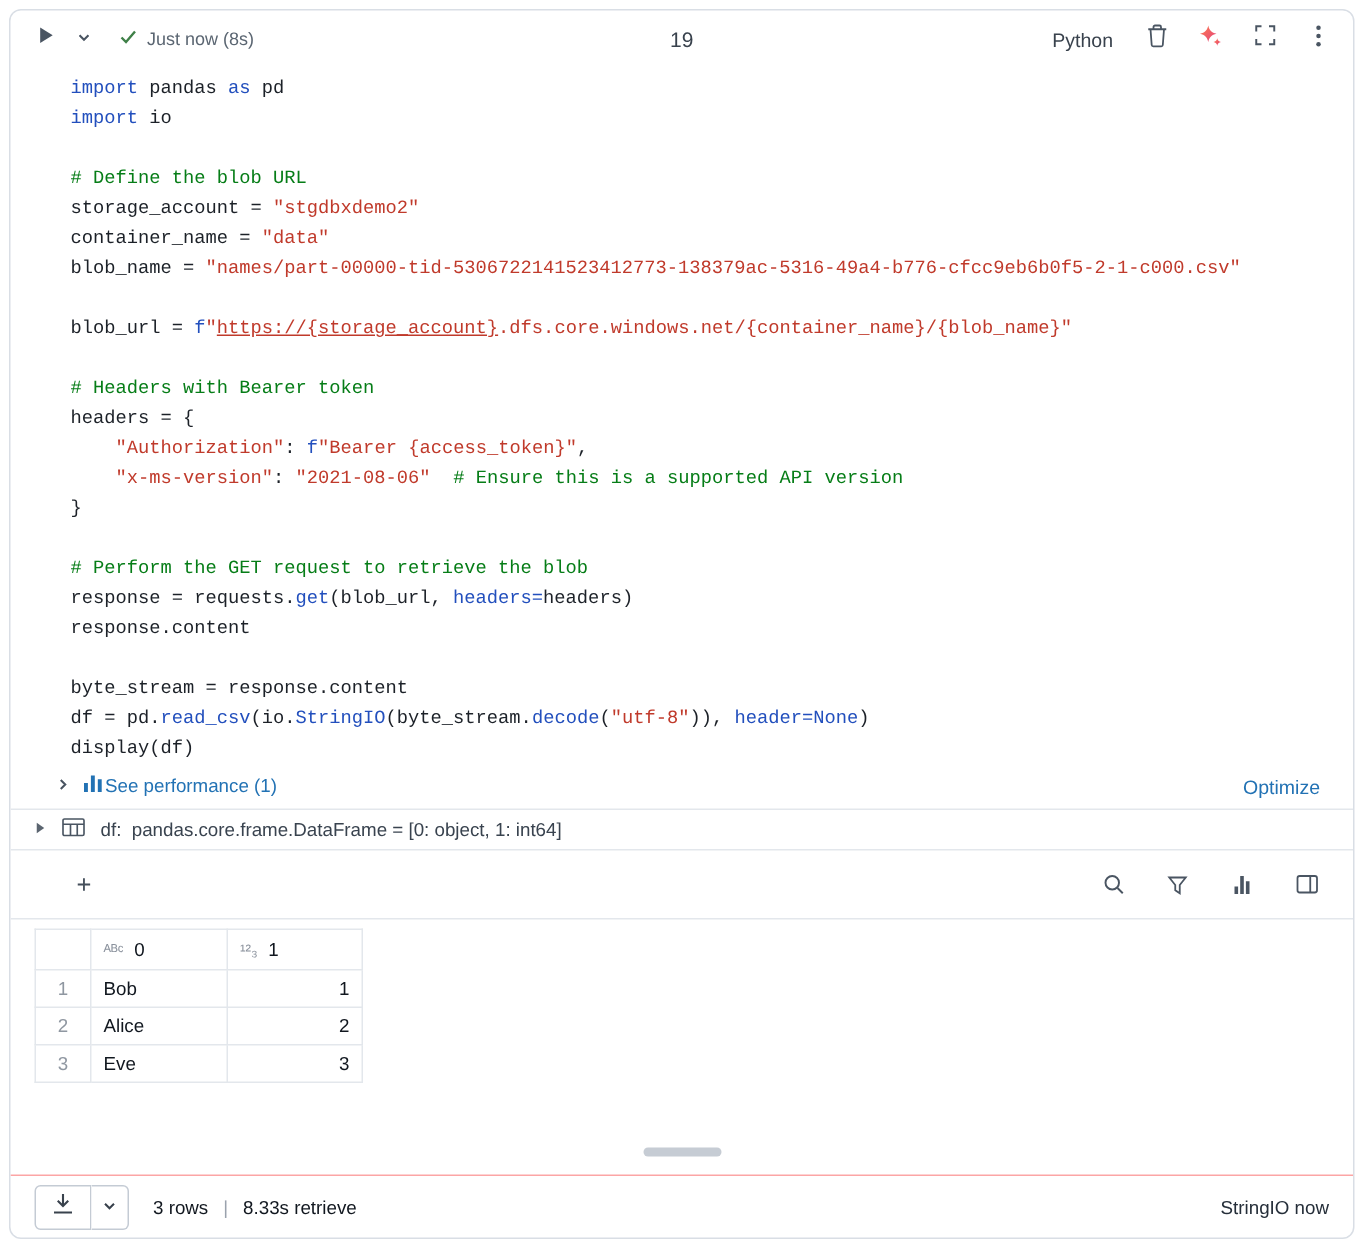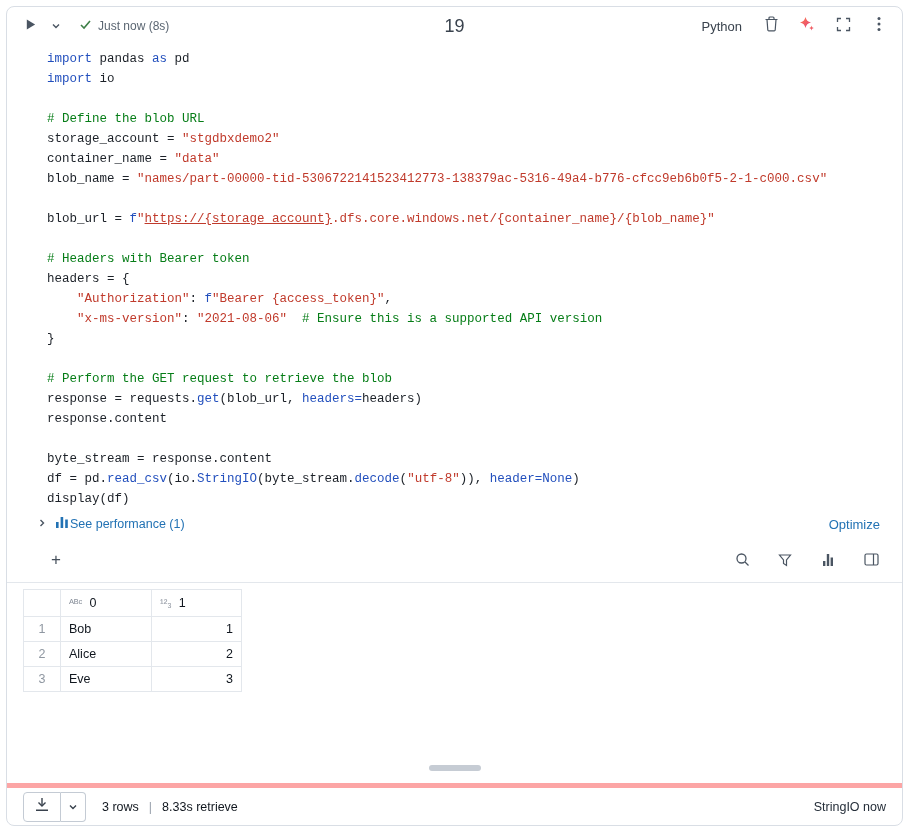--- a/index.html
+++ b/index.html
@@ -4,21 +4,21 @@
 <style>
   *{box-sizing:border-box;margin:0;padding:0}
   html,body{width:910px;height:833px;background:#fff;font-family:"Liberation Sans","DejaVu Sans",sans-serif;color:#11171f;overflow:hidden}
   .card{position:absolute;left:6px;top:6px;width:897px;height:820px;border:1px solid #d9dee5;border-radius:8px;background:#fff;display:flex;flex-direction:column;overflow:hidden}
 
   
   .toolbar{height:38px;flex:0 0 auto;display:flex;align-items:center;padding:0 12px;position:relative}
   .tb-left{display:flex;align-items:center;gap:4px}
   .icon-btn{display:flex;align-items:center;justify-content:center;min-width:22px;height:22px;border-radius:4px;cursor:pointer}
   .status{display:flex;align-items:center;gap:6px;margin-left:8px;font-size:12px;color:#5b6672}
-  .cell-num{position:absolute;left:50%;transform:translateX(-50%);font-size:18px;color:#39424d}
+  .cell-num{position:absolute;left:50%;transform:translateX(-50%);font-size:14px;color:#39424d}
   .tb-right{margin-left:auto;display:flex;align-items:center;gap:14px}
   .lang{font-size:13px;color:#39424d;cursor:pointer;margin-right:4px}
 
   
   .code{flex:0 0 auto;padding:4px 12px 4px 40px;font-family:Liberation Mono, monospace;font-size:12.5px;line-height:20px;white-space:pre}
   .code-line{height:20px}
   .tk-k{color:#224fbd}
   .tk-p{color:#1c2128}
   .tk-c{color:#067d17}
   .tk-s{color:#c03a2b}
@@ -52,21 +52,21 @@
   .result-table col.c-b{width:90px}
   .rownum{color:#8f97a1;text-align:center}
   td.num{text-align:right}
   .type-glyph{color:#8a919c;font-size:11px;margin-right:7px;letter-spacing:0}
 
   
   .spacer{flex:1 1 auto;position:relative}
   .drag-handle{position:absolute;left:50%;bottom:12px;transform:translateX(-50%);width:52px;height:6px;border-radius:3px;background:#c6ccd4;cursor:row-resize}
 
   
-  .out-footer{flex:0 0 auto;height:42px;border-top:5px solid #fca5a5;display:flex;align-items:center;padding:0 16px;gap:16px}
+  .out-footer{flex:0 0 auto;height:42px;border-top:1px solid #fca5a5;display:flex;align-items:center;padding:0 16px;gap:16px}
   .split-btn{display:flex}
   .split-btn .main{width:38px;height:30px;border:1px solid #c4cbd4;border-radius:4px 0 0 4px;display:flex;align-items:center;justify-content:center;background:#fff;cursor:pointer}
   .split-btn .caret{width:25px;height:30px;border:1px solid #c4cbd4;border-left:none;border-radius:0 4px 4px 0;display:flex;align-items:center;justify-content:center;background:#fff;cursor:pointer}
   .rows-info{display:flex;align-items:center;gap:10px;font-size:12.5px;color:#11171f}
   .sep{color:#9aa2ad}
   .refreshed{margin-left:auto;font-size:12.5px;color:#252e39}
 </style>
 </head>
 <body>
 
@@ -143,20 +143,32 @@
       <span><svg width="14" height="13" viewBox="0 0 14 13">
             <rect x="1" y="6" width="2.6" height="6" fill="#2272b4"></rect>
             <rect x="5.6" y="1" width="2.6" height="11" fill="#2272b4"></rect>
             <rect x="10.2" y="3.5" width="2.6" height="8.5" fill="#2272b4"></rect>
           </svg></span>
       <span>See performance (1)</span>
     </span>
     <span class="optimize">Optimize</span>
   </div>
 
+  <div class="result-row">
+    <span><svg width="8" height="10" viewBox="0 0 8 10">
+          <path d="M1.5 1.5 L6.5 5 L1.5 8.5 Z" fill="#5b6570"></path>
+        </svg></span>
+    <span><svg width="16" height="13" viewBox="0 0 16 13" fill="none" stroke="#4a5562" stroke-width="1.1">
+          <rect x="1" y="1" width="14" height="11" rx="1"></rect>
+          <path d="M1 4.5 H15"></path>
+          <path d="M6 4.5 V12"></path>
+          <path d="M10.5 4.5 V12"></path>
+        </svg></span>
+    <span>df:  pandas.core.frame.DataFrame = [0: object, 1: int64]</span>
+  </div>
 
   <div class="out-tabs">
     <div class="add-tab">+</div>
     <div class="tab-icons">
       <span class="icon-btn">
           <svg width="15" height="15" viewBox="0 0 15 15" fill="none" stroke="#4a5562" stroke-width="1.3">
             <circle cx="6.5" cy="6.5" r="4.5"></circle>
             <path d="M10 10 L13.5 13.5"></path>
           </svg>
         </span>

